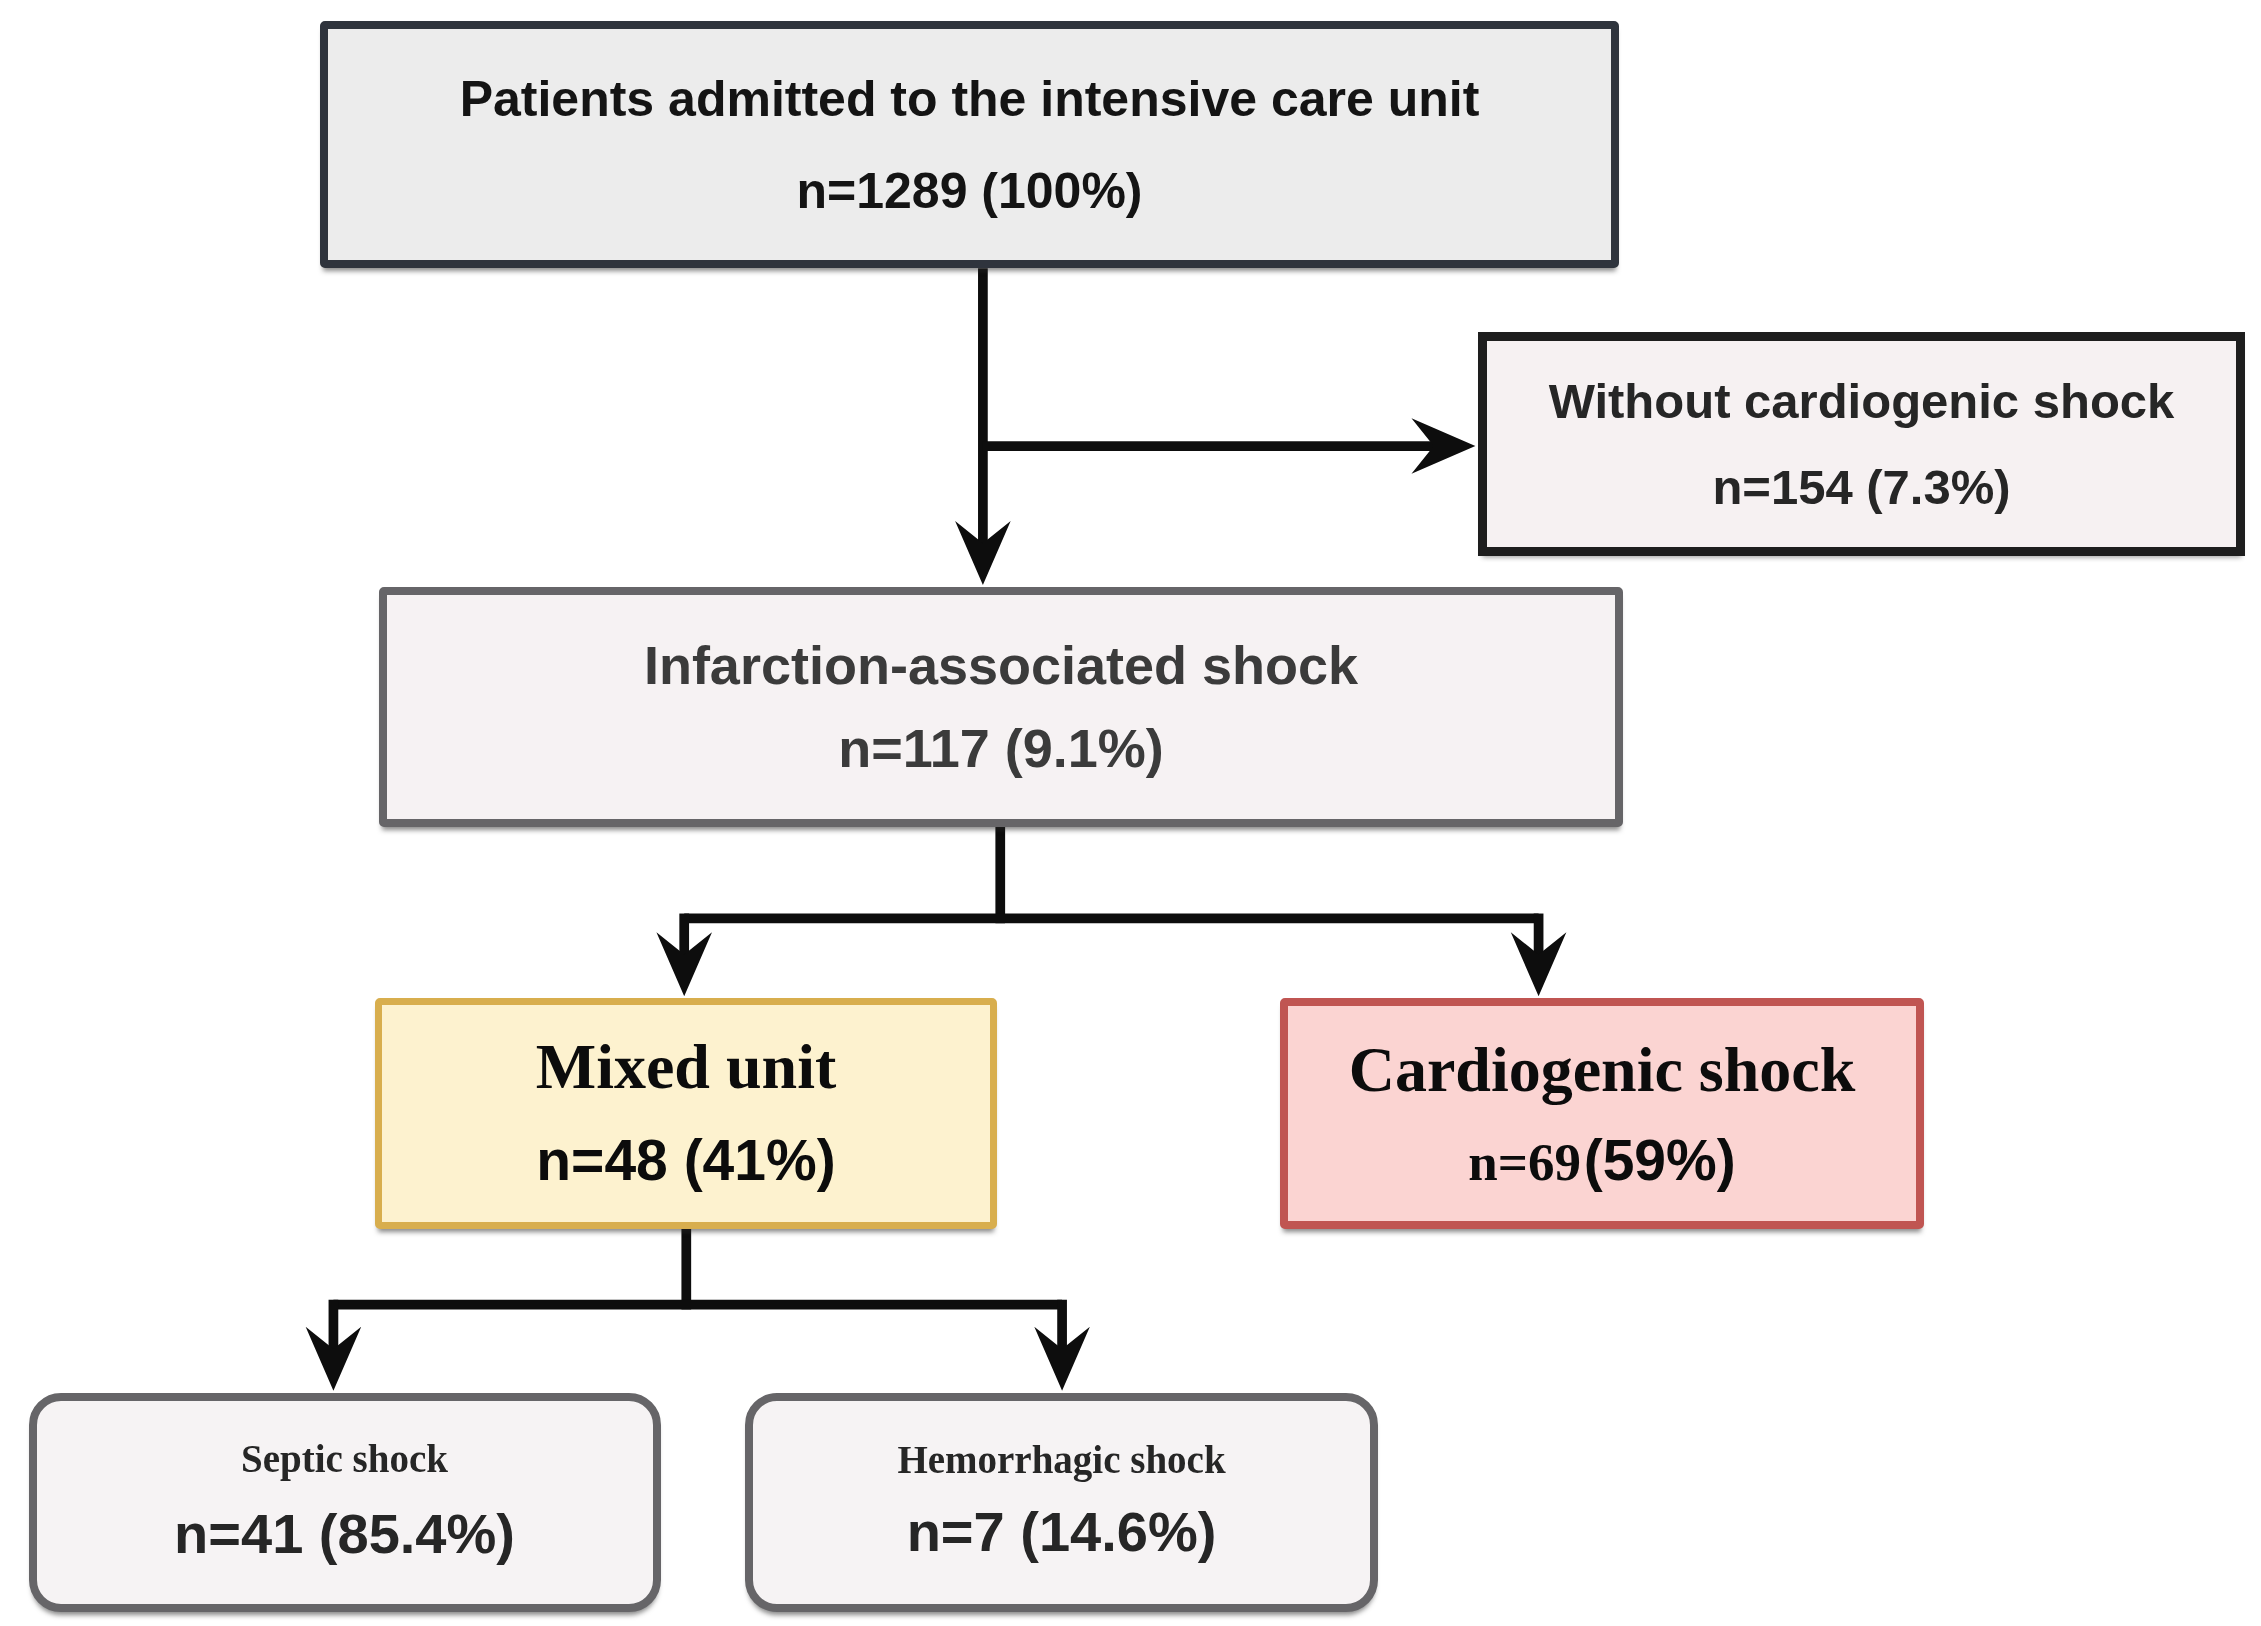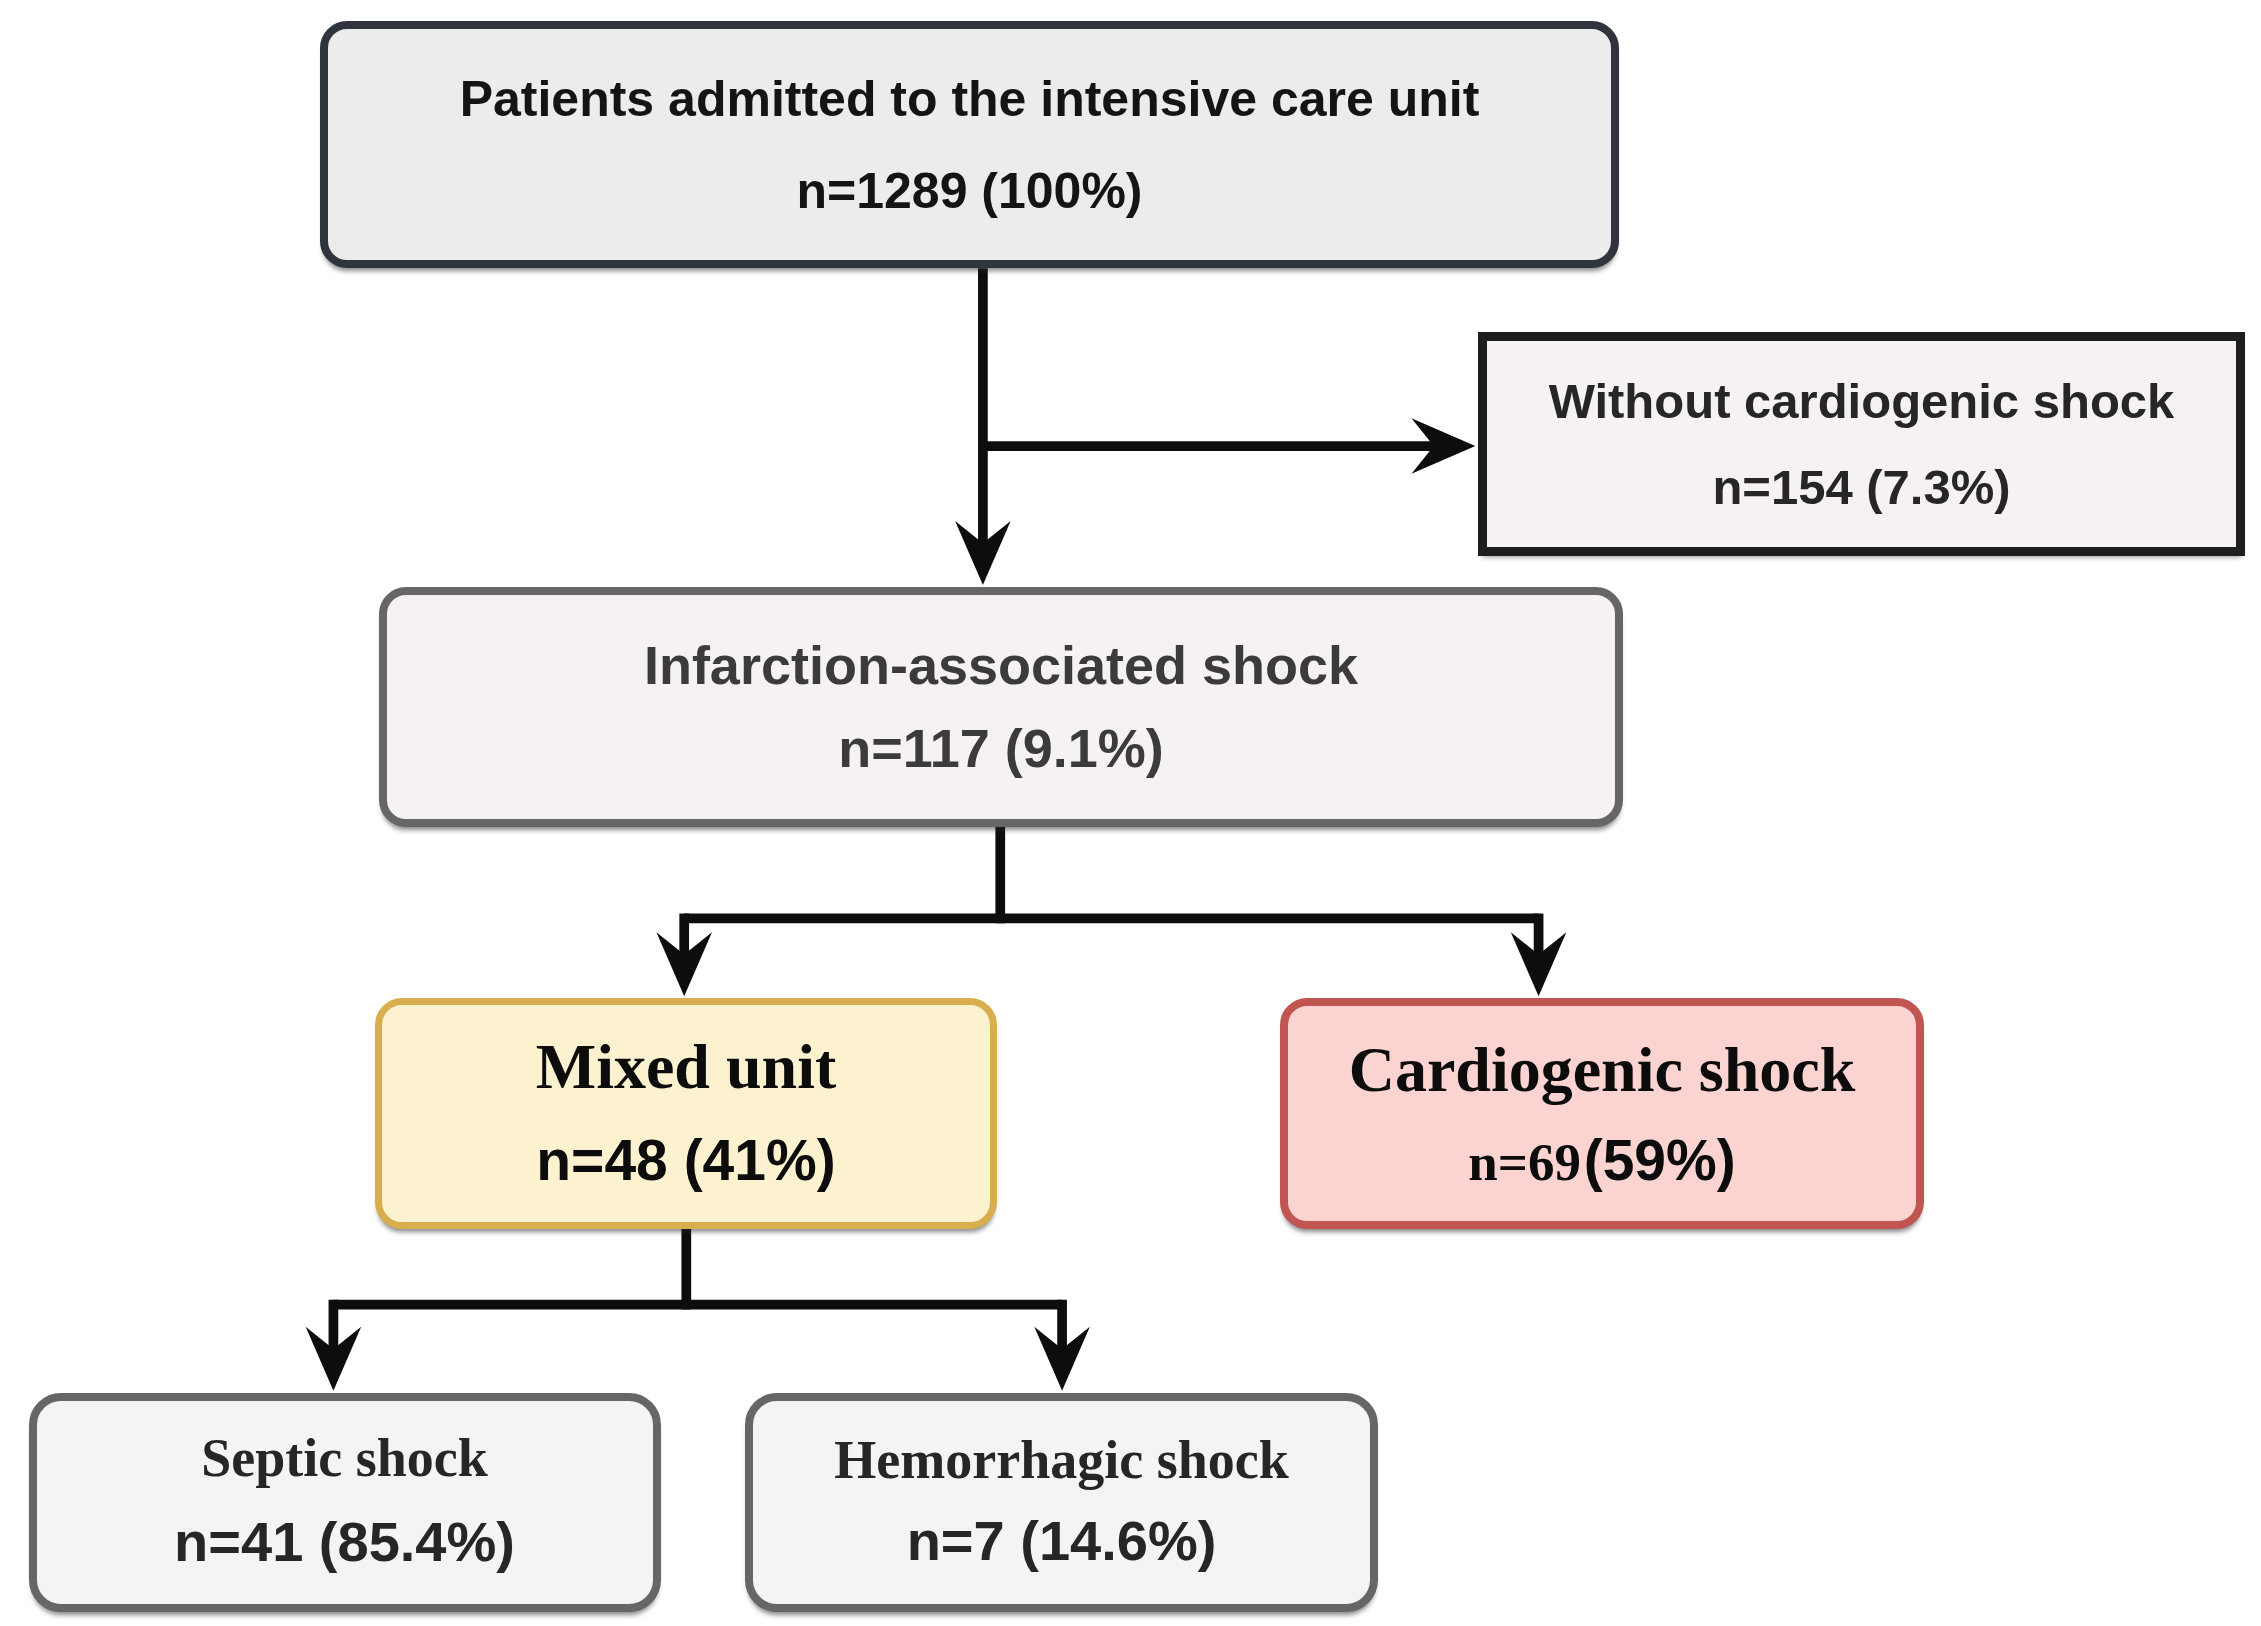--- a/index.html
+++ b/index.html
@@ -17,21 +17,21 @@
     position:absolute;
     box-sizing:border-box;
     display:flex;
     flex-direction:column;
     align-items:center;
     justify-content:center;
     text-align:center;
     border-style:solid;
     background:#eee;
   }
-  .rounded{border-radius:27px;box-shadow:0 6.3px 5.6px -3.5px rgba(40,40,40,.55);}
+  .rounded{border-radius:5px;box-shadow:0 6.3px 5.6px -3.5px rgba(40,40,40,.55);}
   .sans{font-family:"Liberation Sans", sans-serif;font-weight:700;line-height:1.2;}
   .serif{font-family:"Liberation Serif", serif;font-weight:700;line-height:1.1;}
 
   .node-icu{left:320px;top:21px;width:1299px;height:247px;border-width:8.3px;gap:32px;}
   .node-icu .line{font-size:50px;}
 
   .node-without{left:1478px;top:332px;width:767px;height:224px;border-width:9px;gap:27px;border-radius:0;box-shadow:0 5.6px 4.9px -3.5px rgba(40,40,40,.45);}
   .node-without .line{font-size:49px;}
 
   .node-infarction{left:379px;top:587px;width:1244px;height:240px;border-width:8.3px;gap:18px;}
@@ -39,21 +39,21 @@
 
   .node-mixed{left:375px;top:998px;width:622px;height:231px;border-width:7.6px;gap:23.6px;}
   .node-cardiogenic{left:1280px;top:998px;width:644px;height:231px;border-width:8.3px;gap:23.6px;}
   .node-mixed .title,.node-cardiogenic .title{font-size:64px;}
   .node-mixed .count{font-size:57px;}
   .count-serif{font-size:53px;}
   .count-sans{font-size:57px;font-family:"Liberation Sans", sans-serif;font-weight:700;}
 
   .node-septic{left:28.5px;top:1393px;width:632px;height:219px;border-width:8.3px;gap:19.5px;border-radius:32px;}
   .node-hemorrhagic{left:745px;top:1393px;width:633px;height:219px;border-width:8.3px;gap:16px;border-radius:32px;}
-  .node-septic .title,.node-hemorrhagic .title{font-size:54px;}
+  .node-septic .title,.node-hemorrhagic .title{font-size:39px;}
   .node-septic .count,.node-hemorrhagic .count{font-size:56px;}
 </style>
 </head>
 <body>
 
 <div class="canvas" style="background: rgb(255, 255, 255);">
 
   <svg class="arrows" viewBox="0 0 3255 2342">
     <g stroke-width="14" stroke="currentColor" fill="currentColor" style="color: rgb(13, 13, 13);">
 

